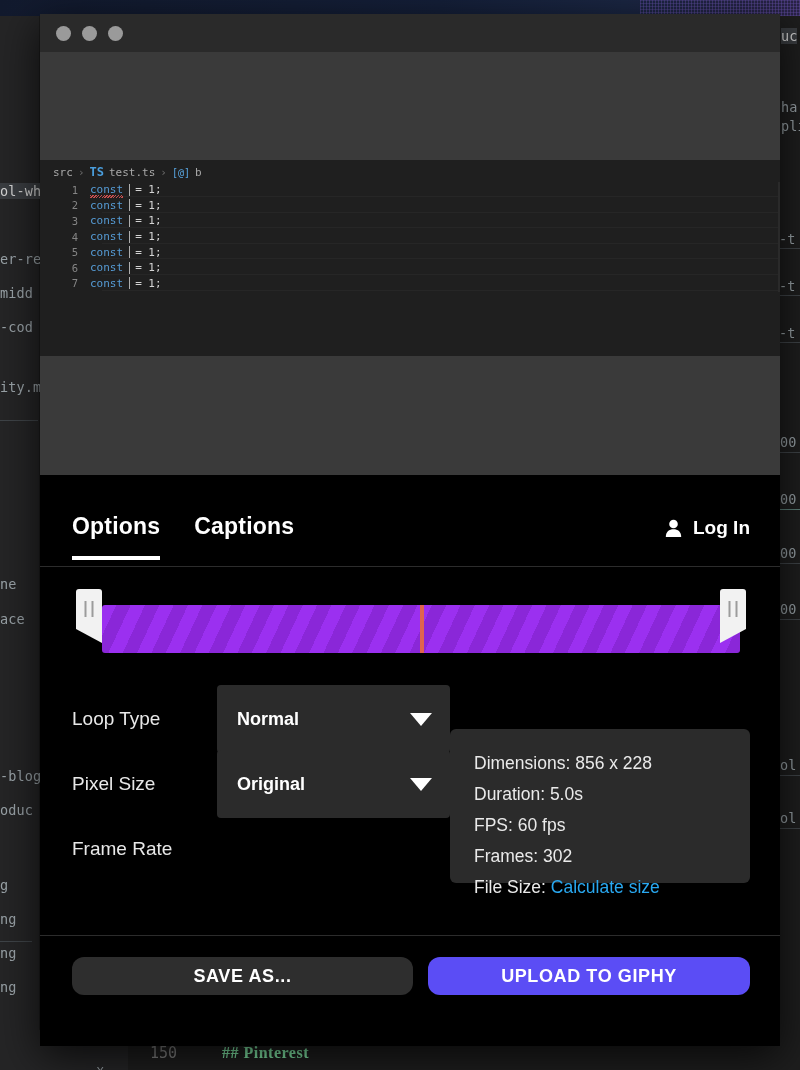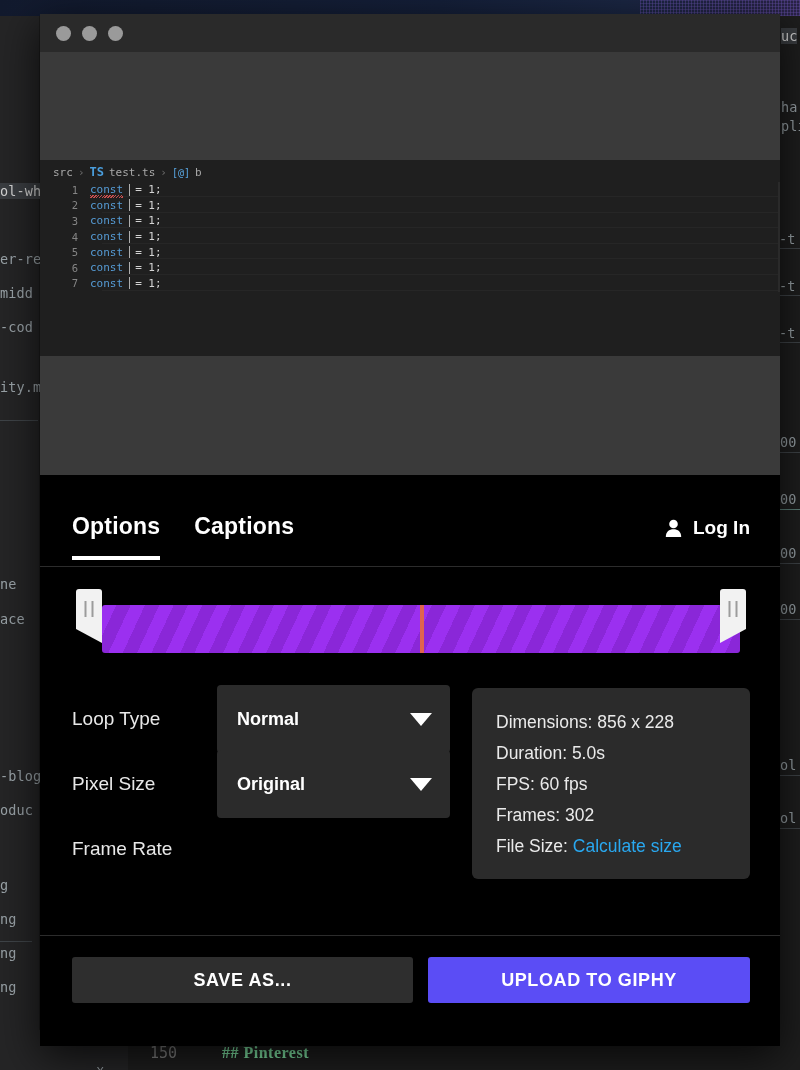--- a/index.html
+++ b/index.html
@@ -188,21 +188,21 @@
   .handle.left  { left: 4px;  clip-path: polygon(0 0, 100% 0, 100% 100%, 100% 100%, 0 74%); border-radius: 3px 3px 0 0; }
   .handle.right { right: 4px; clip-path: polygon(0 0, 100% 0, 100% 74%, 0 100%, 0 100%); border-radius: 3px 3px 0 0; }
   .grip {
     position: absolute; top: 12px; left: 50%; transform: translateX(-50%);
     display: flex; gap: 5px;
   }
   .grip i { display: block; width: 2px; height: 16px; background: #9c9c9c; }
 
   
   .options-body {
-    display: flex; padding: 28px 30px 0 32px; gap: 22px;
+    display: flex; padding: 28px 30px 0 32px;  align-items: flex-end;
   }
   .controls { width: 378px; }
   .row {
     display: flex; align-items: center; height: 62px; margin-bottom: 3px;
   }
   .row-label {
     width: 145px; color: #e8e8e8; font-size: 19px; flex: none;
   }
   .select {
     flex: 1; height: 68px; background: #2b2b2b; border-radius: 4px;
@@ -210,33 +210,33 @@
     padding: 0 18px 0 20px; cursor: pointer;
   }
   .select-value { color: #fff; font-size: 18px; font-weight: bold; }
   .caret-down {
     width: 0; height: 0; border-left: 11px solid transparent;
     border-right: 11px solid transparent; border-top: 13px solid #fff;
   }
 
   .infobox {
     flex: 1; background: #2b2b2b; border-radius: 6px;
-    padding: 19px 20px 16px 24px; height: 191px;
+    padding: 19px 20px 16px 24px; height: 154px;
   }
   .info-line {
     color: #eaeaea; font-size: 17.5px; line-height: 31px; white-space: nowrap;
   }
   .info-link { color: #29a8f0; cursor: pointer; }
 
   .footer {
     margin-top: 52px; border-top: 1px solid #2c2c2c;
     padding: 21px 30px 0 32px; display: flex; gap: 15px;
   }
   .btn {
-    height: 46px; border-radius: 3px; display: flex;
+    height: 38px; border-radius: 12px; display: flex;
     align-items: center; justify-content: center;
     font-size: 18px; font-weight: bold; color: #fff;
     letter-spacing: .6px; cursor: pointer; border: none;
     font-family: "Liberation Sans", sans-serif;
   }
   .btn-save { flex: 0 0 341px; background: #2e2e2e; }
   .btn-upload { flex: 1; background: #5b4df5; }
 </style>
 </head>
 <body>

